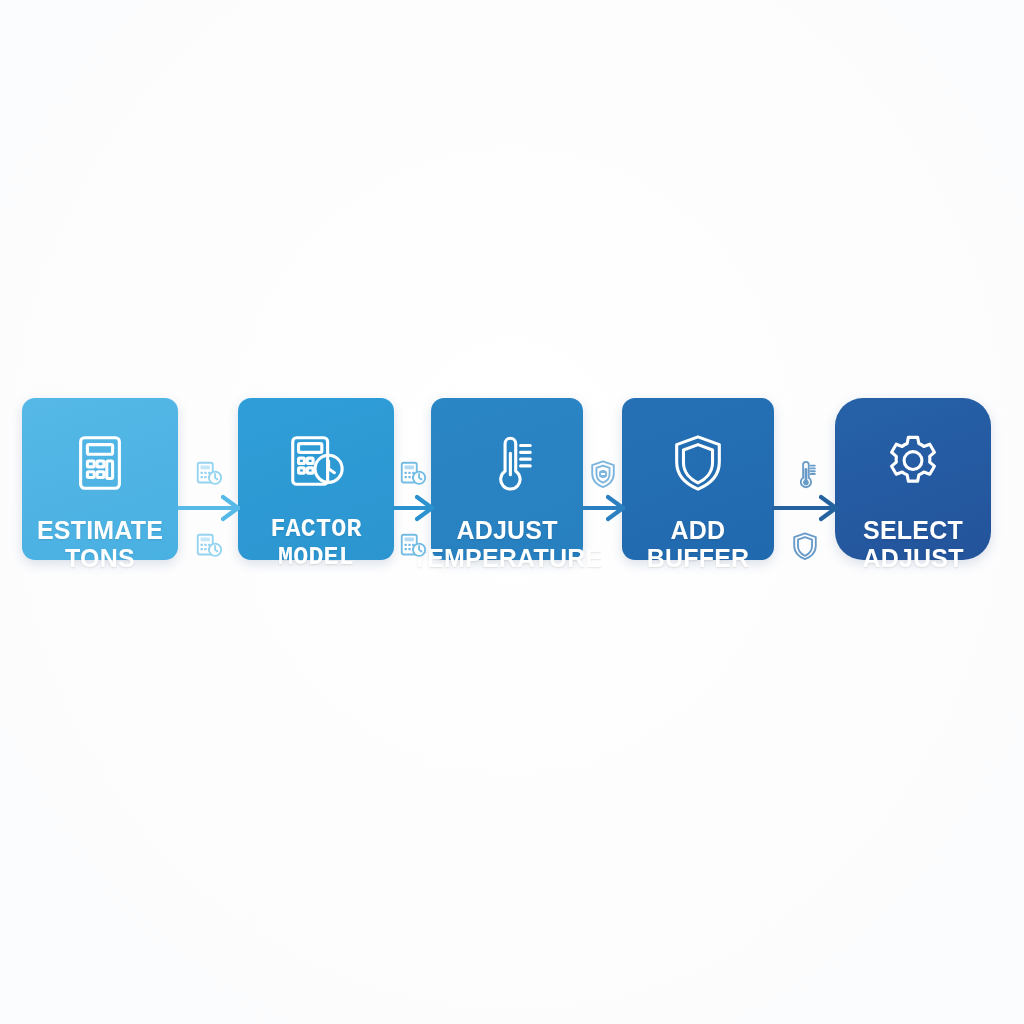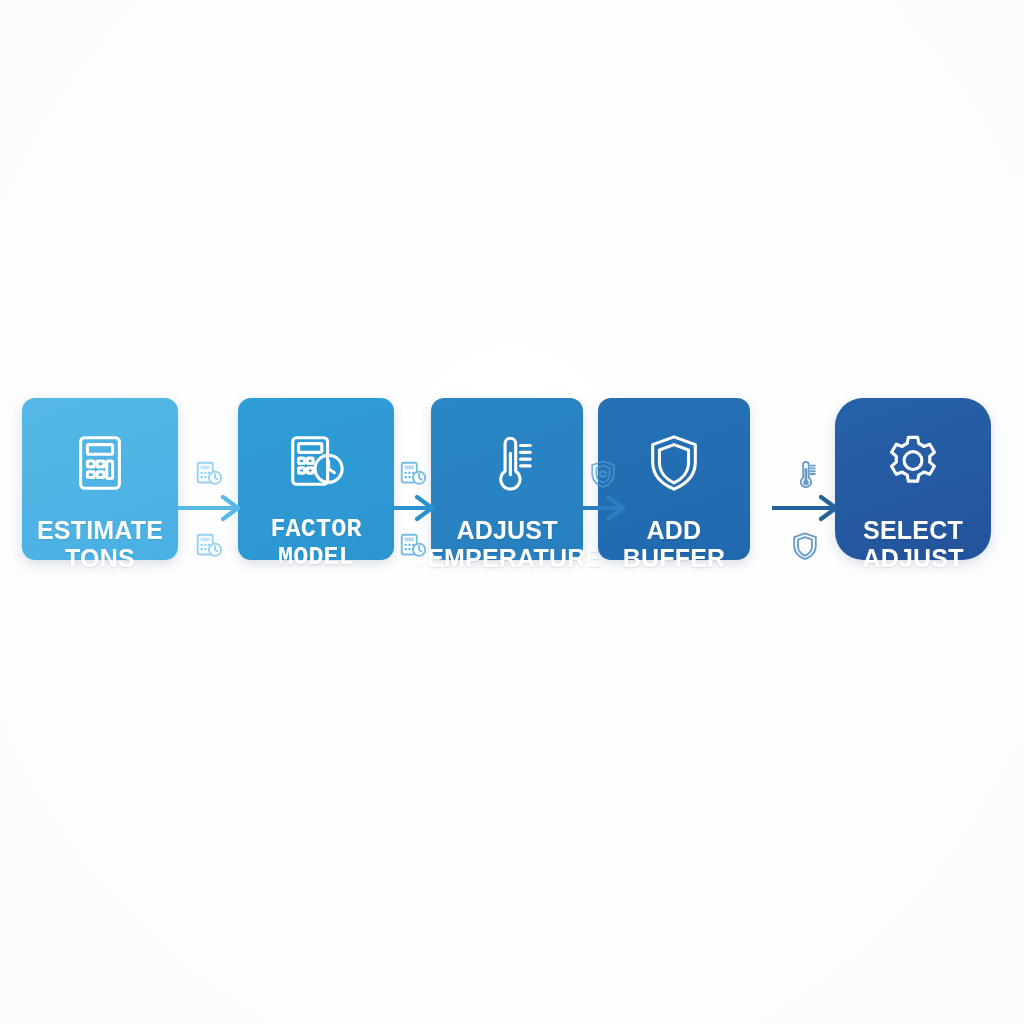--- a/index.html
+++ b/index.html
@@ -149,21 +149,21 @@
           <path d="M35.5 22 v22"></path>
           <path d="M46 14 h10 M46 21 h10 M46 28 h10 M46 35 h10"></path>
         </svg>
       </span>
       <div class="card-label">
         <span>ADJUST</span>
         <span class="l2">TEMPERATURE</span>
       </div>
     </div>
 
-    <div class="card" id="card-3" style="left: 598px; width: 152px; background: linear-gradient(160deg, rgb(37, 112, 181) 0%, rgb(33, 105, 174) 100%);">
+    <div class="card" id="card-3" style="left: 622px; width: 152px; background: linear-gradient(160deg, rgb(37, 112, 181) 0%, rgb(33, 105, 174) 100%);">
       <span class="card-icon">
         <svg viewBox="0 0 64 64" fill="none" stroke="#ffffff" stroke-width="3.2" stroke-linecap="round" stroke-linejoin="round">
           <path d="M32 5 L54 13 v18 c0 14 -10 23 -22 28 C20 54 10 45 10 31 V13 Z"></path>
           <path d="M32 13 L47 18.5 v13 c0 10.5 -7.5 17.5 -15 21 -7.5 -3.5 -15 -10.5 -15 -21 v-13 Z"></path>
         </svg>
       </span>
       <div class="card-label">
         <span>ADD</span>
         <span class="l2">BUFFER</span>
       </div>

